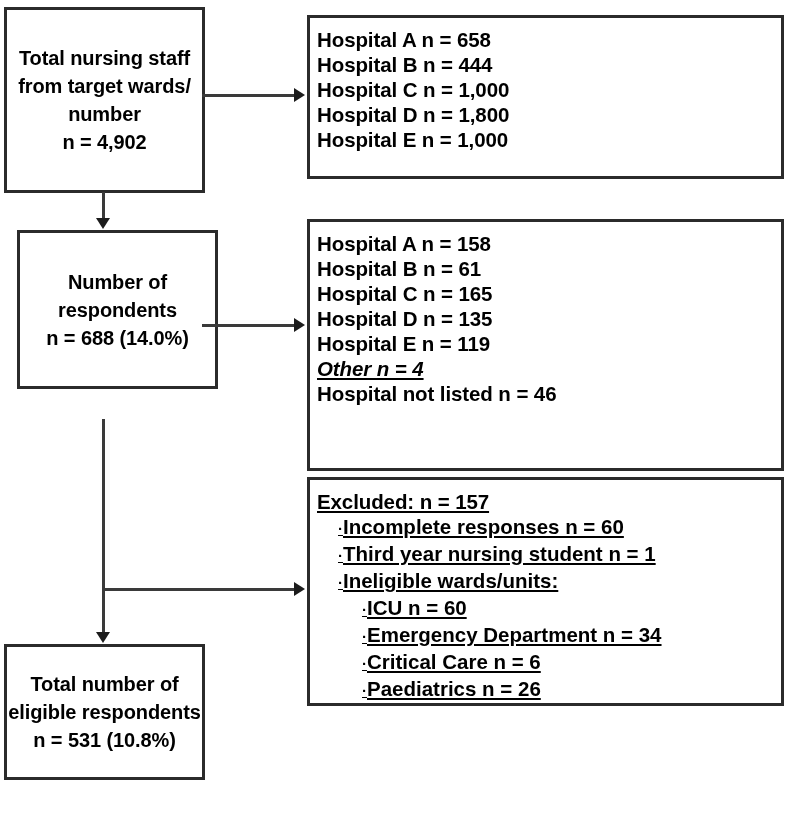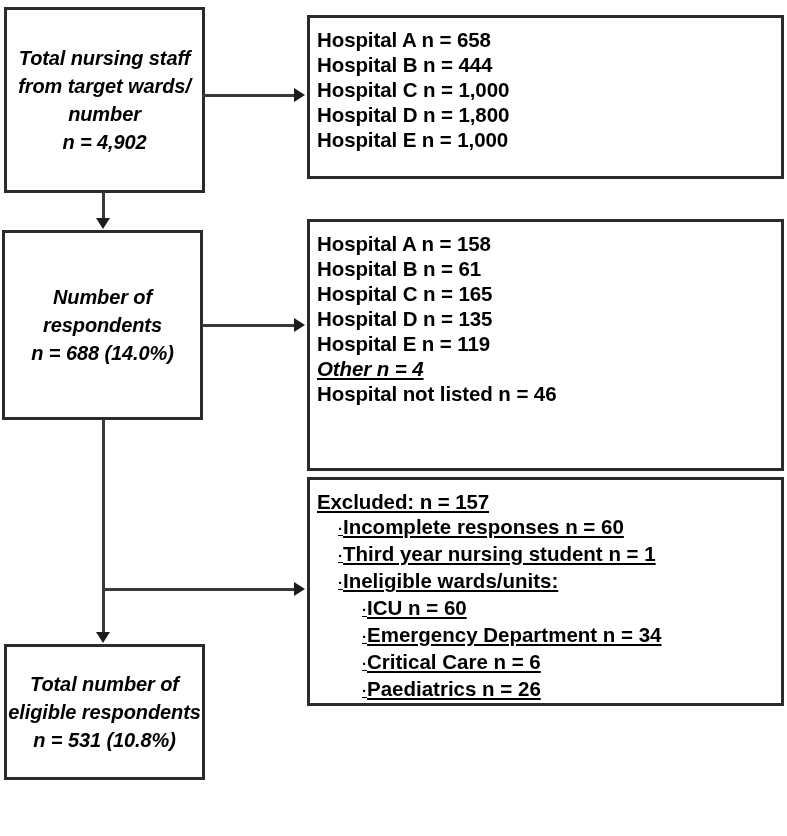--- a/index.html
+++ b/index.html
@@ -28,32 +28,31 @@
     box-sizing: border-box;
     border: 3px solid #2b2b2b;
     background: #ffffff;
     display: flex;
     flex-direction: column;
   }
   .box.center {
     align-items: center;
     justify-content: center;
     text-align: left;
-    font-style: italic;
   }
   .box.listbox {
     align-items: flex-start;
     justify-content: flex-start;
     text-align: right;
     padding: 9px 0 0 7px;
   }
 
   
   #box-total-staff      { left: 4px;  top: 7px;   width: 201px; height: 186px; }
-  #box-respondents      { left: 2px;  top: 230px; width: 201px; height: 190px; }
+  #box-respondents      { left: 17px;  top: 230px; width: 201px; height: 159px; }
   #box-eligible         { left: 4px;  top: 644px; width: 201px; height: 136px; }
 
   
   #box-hospital-invited { left: 307px; top: 15px;  width: 477px; height: 164px; }
   #box-hospital-resp    { left: 307px; top: 219px; width: 477px; height: 252px; }
   #box-excluded         { left: 307px; top: 477px; width: 477px; height: 229px; text-decoration: underline; }
 
   .line {
     font-size: 20.5px;
     font-weight: bold;

